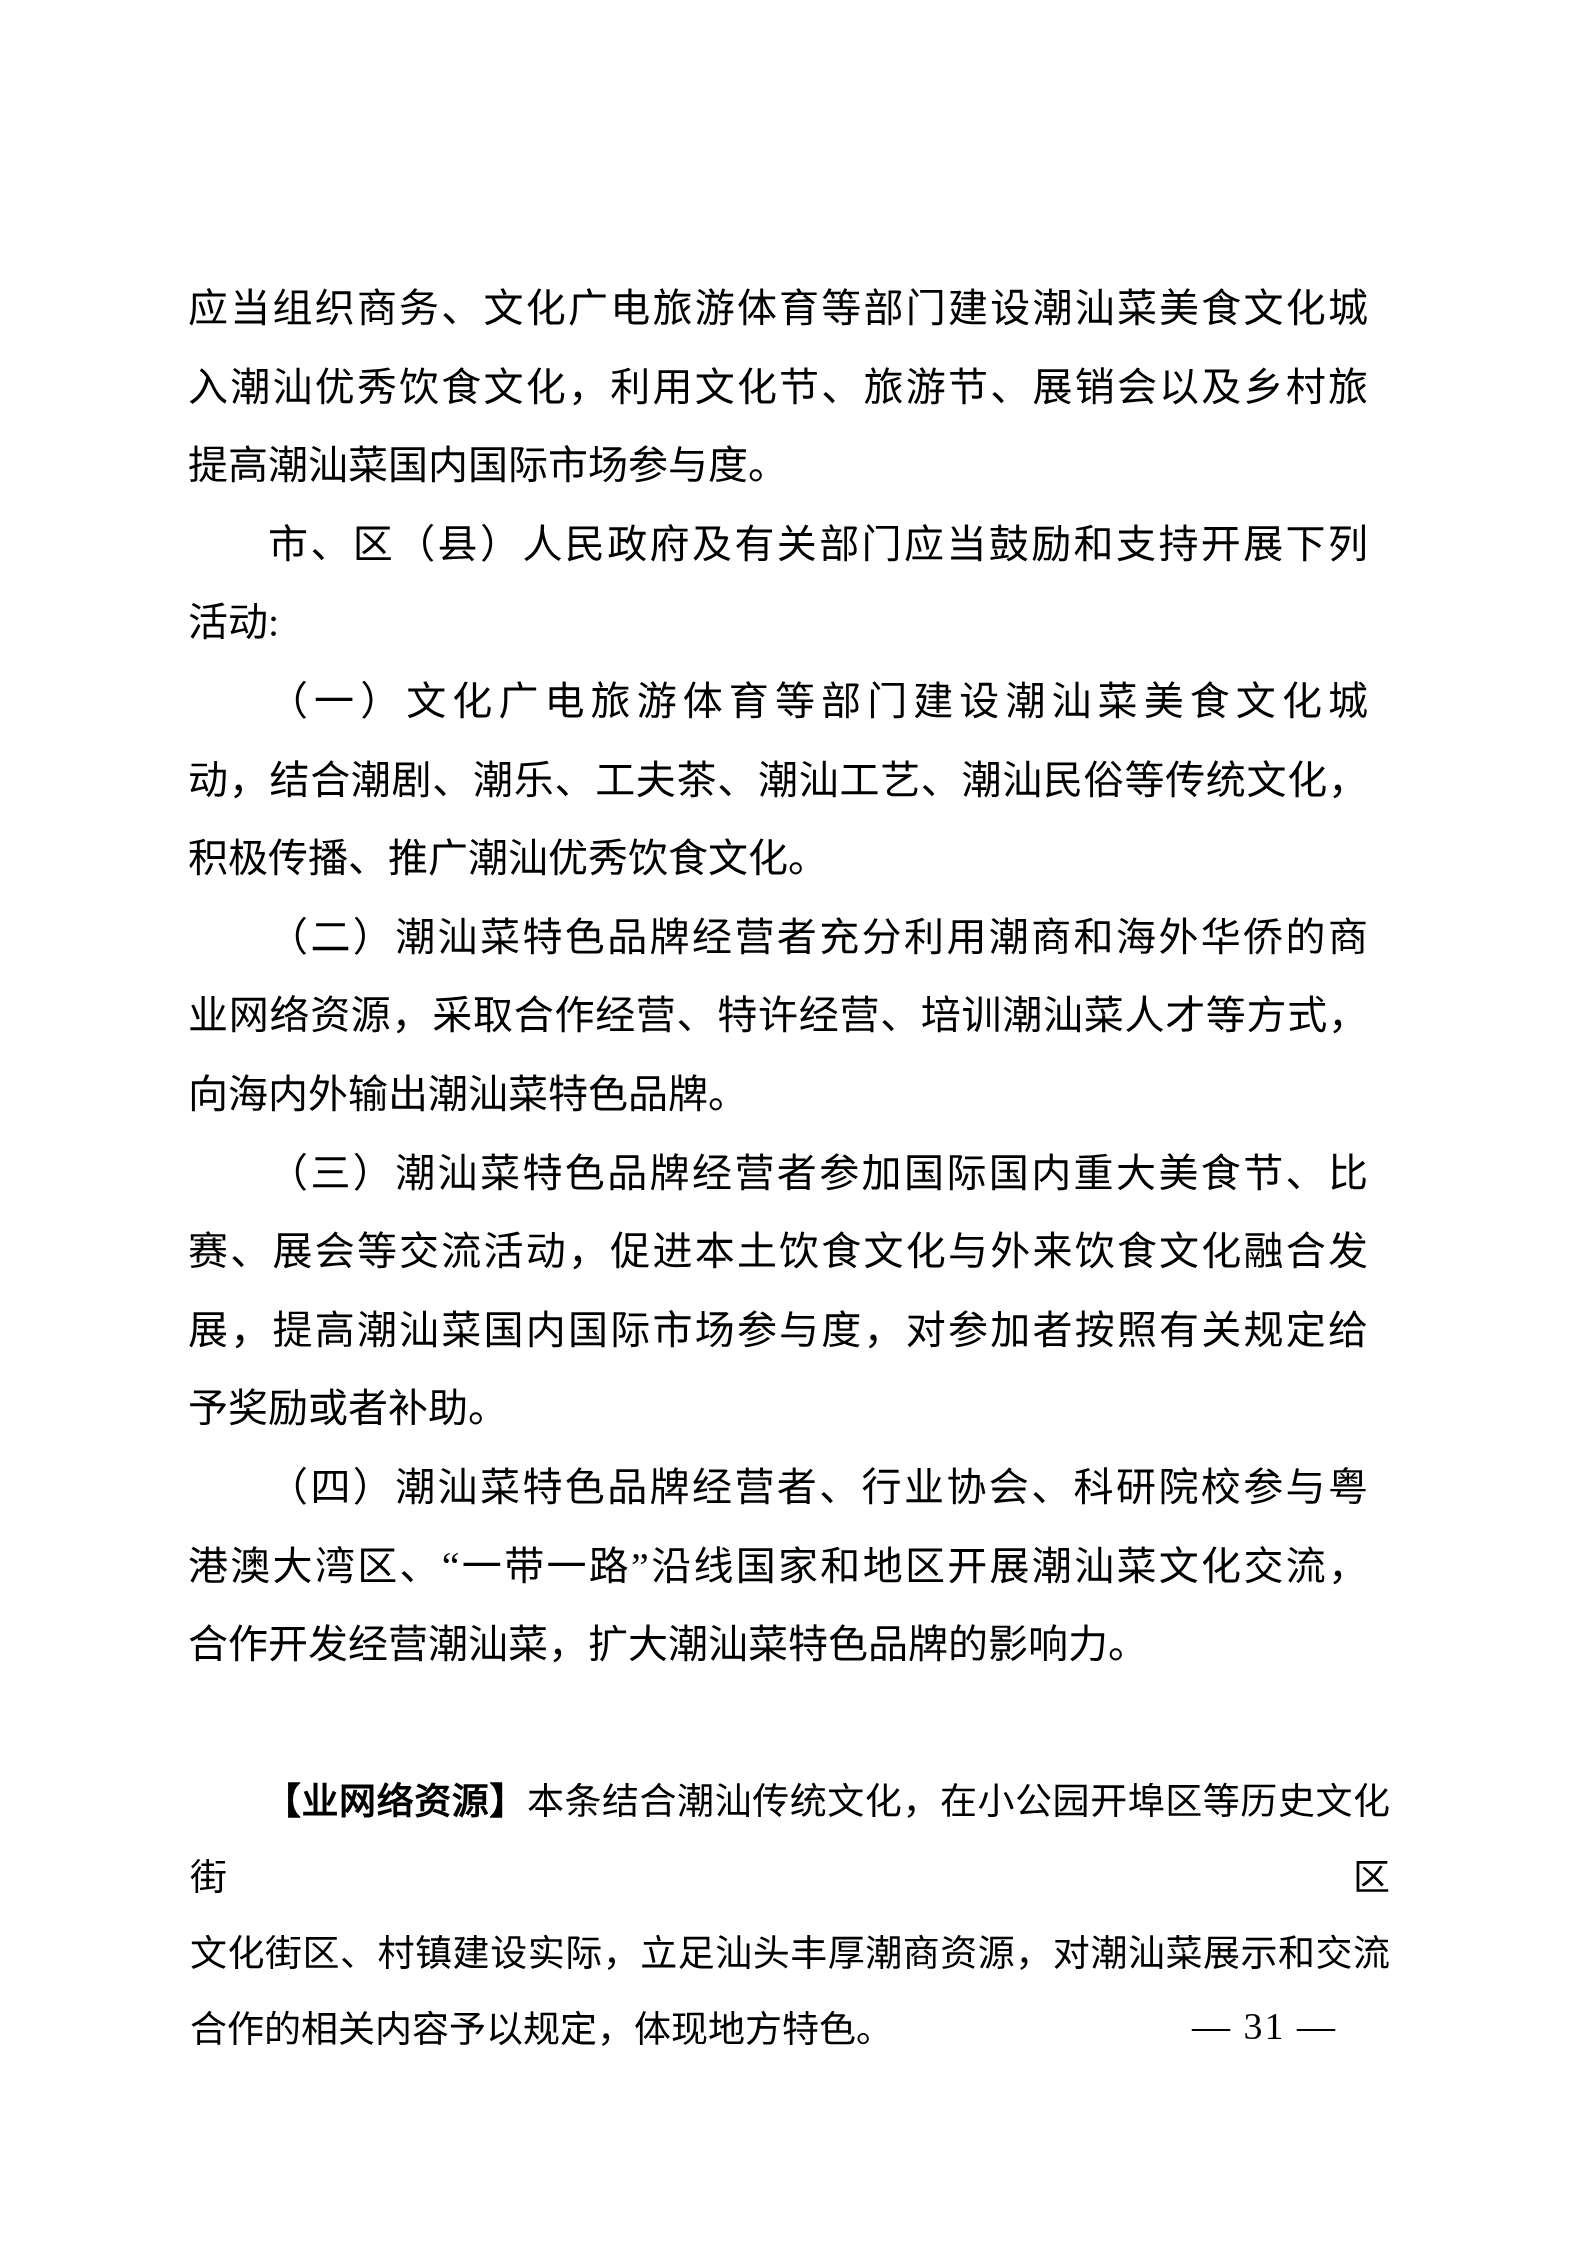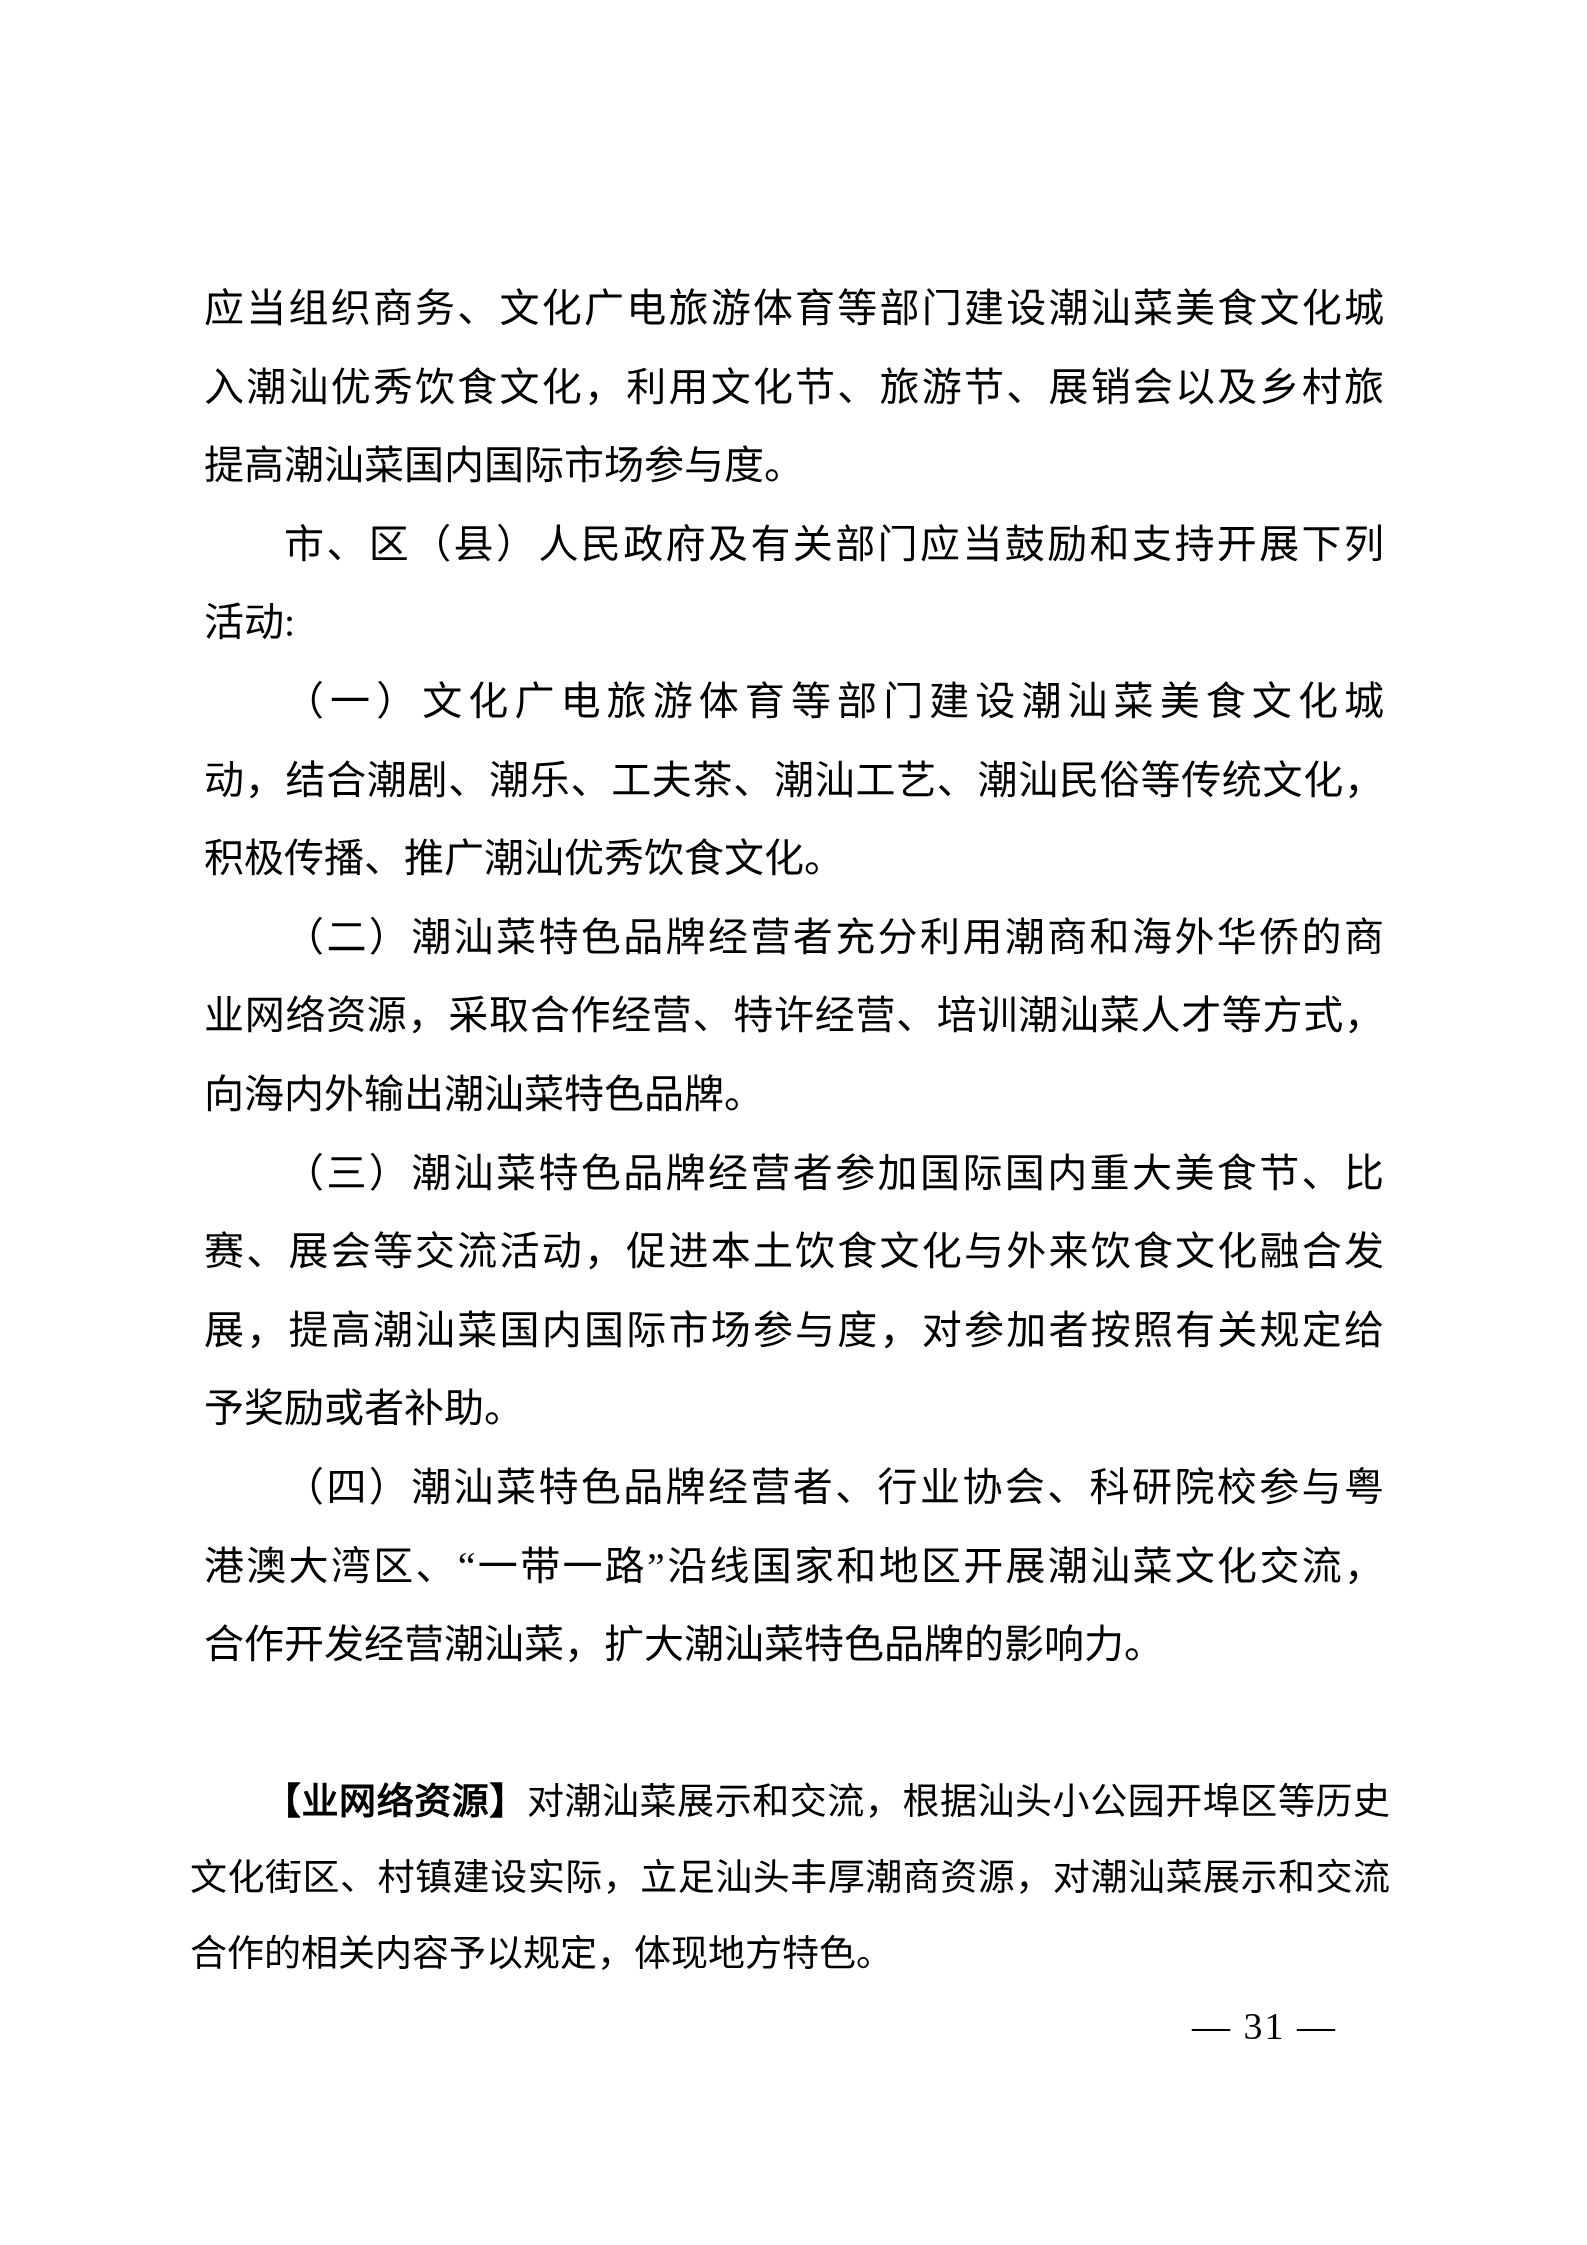--- a/index.html
+++ b/index.html
@@ -11,21 +11,21 @@
     position: relative;
     width: 1587px;
     height: 2245px;
     background: #ffffff;
     color: #000000;
     font-family: "Liberation Serif", "DejaVu Serif", serif;
     overflow: hidden;
   }
   .body-block {
     position: absolute;
-    left: 204px;
+    left: 188px;
     top: 270px;
     width: 1180px;
     font-size: 40px;
     line-height: 78.6px;
   }
   .note-block {
     position: absolute;
     left: 190px;
     top: 1764px;
     width: 1200px;
@@ -87,21 +87,21 @@
     <div class="ln j">展，提高潮汕菜国内国际市场参与度，对参加者按照有关规定给</div>
     <div class="ln l">予奖励或者补助。</div>
 
     <div class="ln j ind">（四）潮汕菜特色品牌经营者、行业协会、科研院校参与粤</div>
     <div class="ln j">港澳大湾区、“一带一路”沿线国家和地区开展潮汕菜文化交流，</div>
     <div class="ln l">合作开发经营潮汕菜，扩大潮汕菜特色品牌的影响力。</div>
   </div>
 
   <div class="note-block">
     <div class="ln j ind-note">
-      <span class="bold">【业网络资源】</span><span>对潮汕菜展示和交流，根据汕头小公园开埠区等历史</span>
+      <span class="bold">【业网络资源】</span><span>本条结合潮汕传统文化，在小公园开埠区等历史文化街区</span>
     </div>
     <div class="ln j">文化街区、村镇建设实际，立足汕头丰厚潮商资源，对潮汕菜展示和交流</div>
     <div class="ln l">合作的相关内容予以规定，体现地方特色。</div>
   </div>
 
   <div class="page-number">— 31 —</div>
 
 </div>
 
 </body></html>

